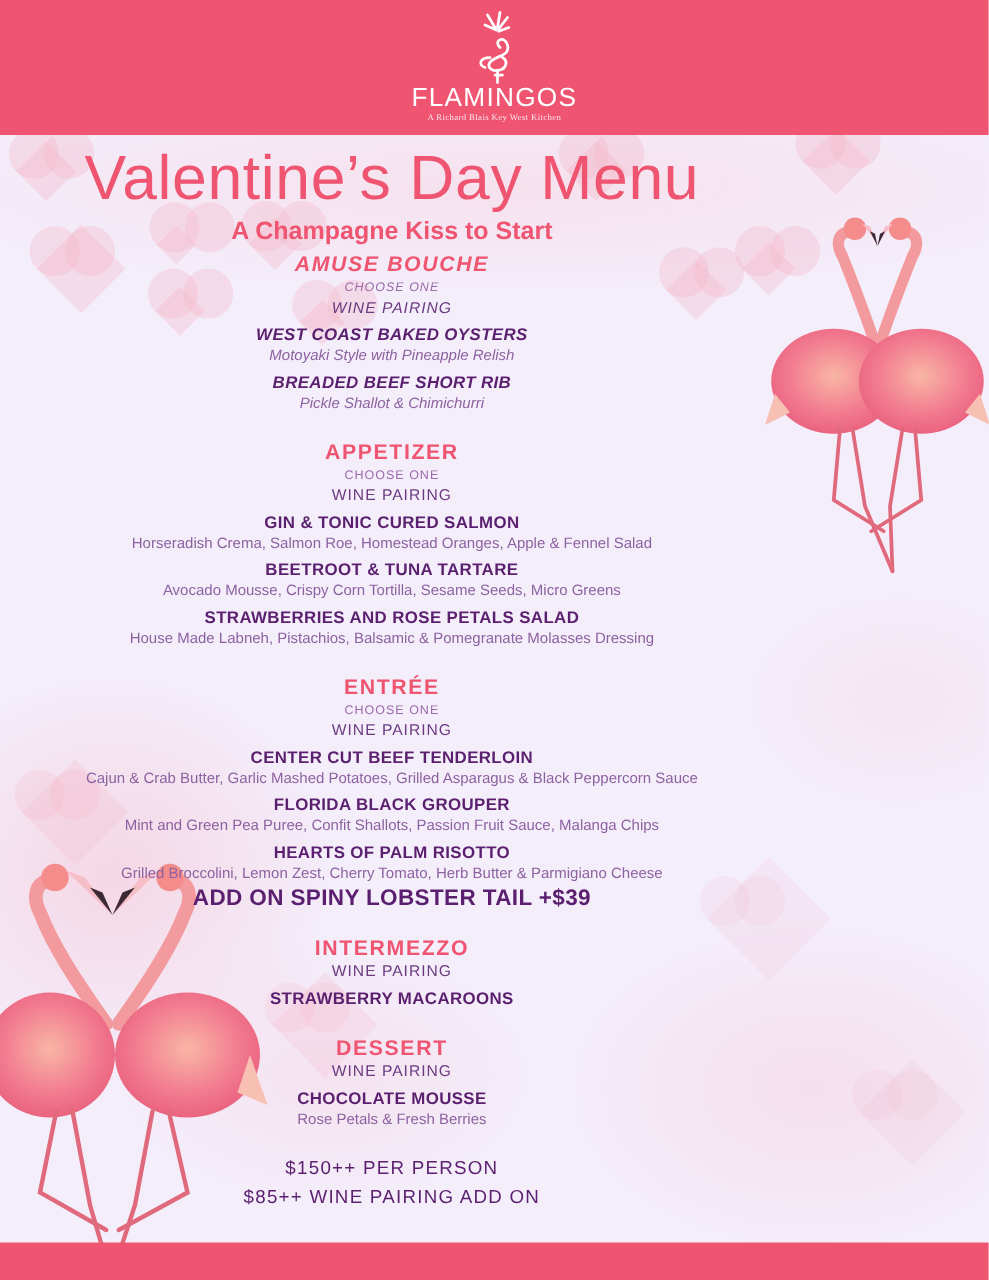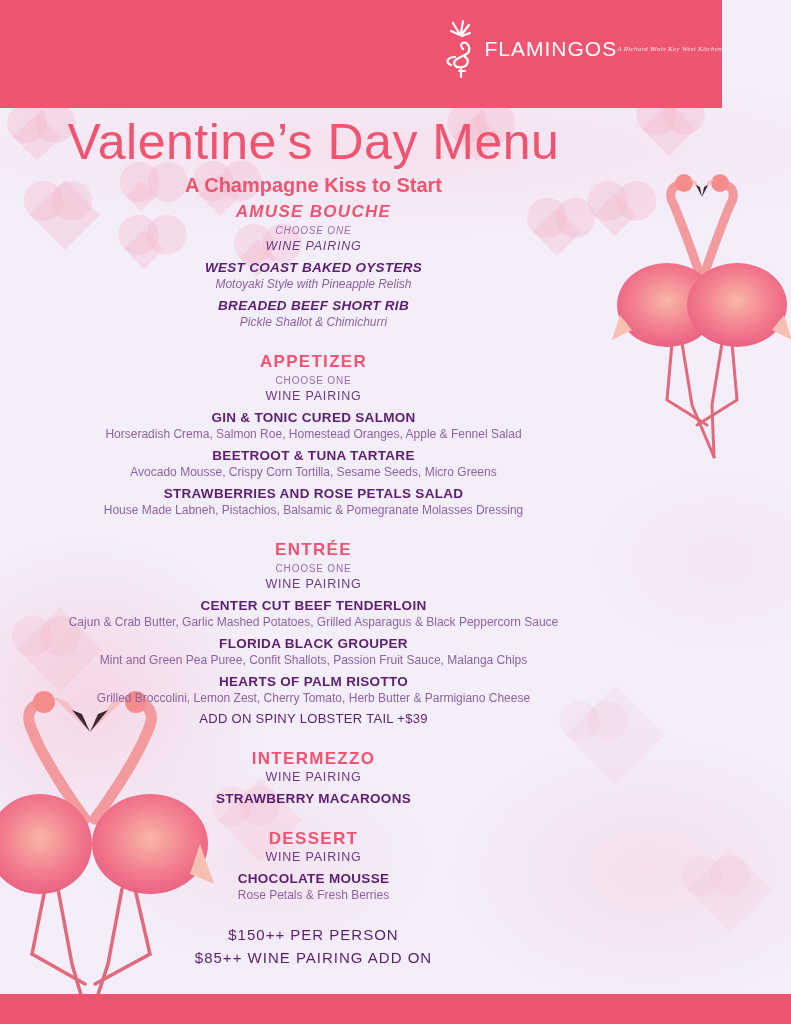--- a/index.html
+++ b/index.html
@@ -24,32 +24,32 @@
     background:rgba(244,182,200,.35);
   }
   .heart::before, .heart::after {
     content:""; position:absolute; width:40px; height:40px; border-radius:50%;
     background:inherit;
   }
   .heart::before { top:-20px; left:0; }
   .heart::after { left:20px; top:0; }
 
   .top-bar {
-    position:absolute; left:0; top:0; width:722px; height:108px;
+    position:absolute; left:0; top:0; width:791px; height:108px;
     background:#ef5470;
-    display:flex; align-items:center; justify-content:flex-end;
+    display:flex; flex-direction:column; align-items:center; justify-content:flex-end;
     padding-bottom:10px;
   }
   .logo-mark { width:52px; height:60px; margin-bottom:0; }
   .logo-name {
     color:#fff; font-size:21px; letter-spacing:1px; line-height:22px;
     font-family:"Liberation Sans", sans-serif;
   }
   .logo-tag {
-    color:#fde3ea; font-size:7px; font-style:italic; font-family:"Liberation Serif", serif;
+    color:#fde3ea; font-size:7px; font-family:"Liberation Serif", serif;
     letter-spacing:.3px; margin-top:0;
   }
   .bottom-bar {
     position:absolute; left:0; bottom:0; width:791px; height:30px;
     background:#ef5470;
   }
 
   .content {
     position:absolute; left:0; top:110px; width:627px;
     text-align:center;
@@ -71,21 +71,21 @@
     color:#6b3a80; font-size:12.5px; letter-spacing:.8px; line-height:16px;
   }
   .dish {
     color:#5a1f6e; font-weight:bold; font-size:13.5px; letter-spacing:.3px; line-height:17px;
     margin-top:5px;
   }
   .desc {
     color:#8d62a0; font-size:12px; line-height:16px;
   }
   .addon {
-    color:#5a1f6e; font-weight:normal; font-size:13px; letter-spacing:.3px; line-height:17px;
+    color:#5a1f6e; font-weight:bold; font-size:18px; letter-spacing:.3px; line-height:17px;
     margin-top:4px;
   }
   .price {
     color:#5a1f6e; font-weight:normal; font-size:15px; letter-spacing:1px; line-height:23px;
   }
   .flamingo-pair { position:absolute; }
 </style>
 </head>
 <body>
 

